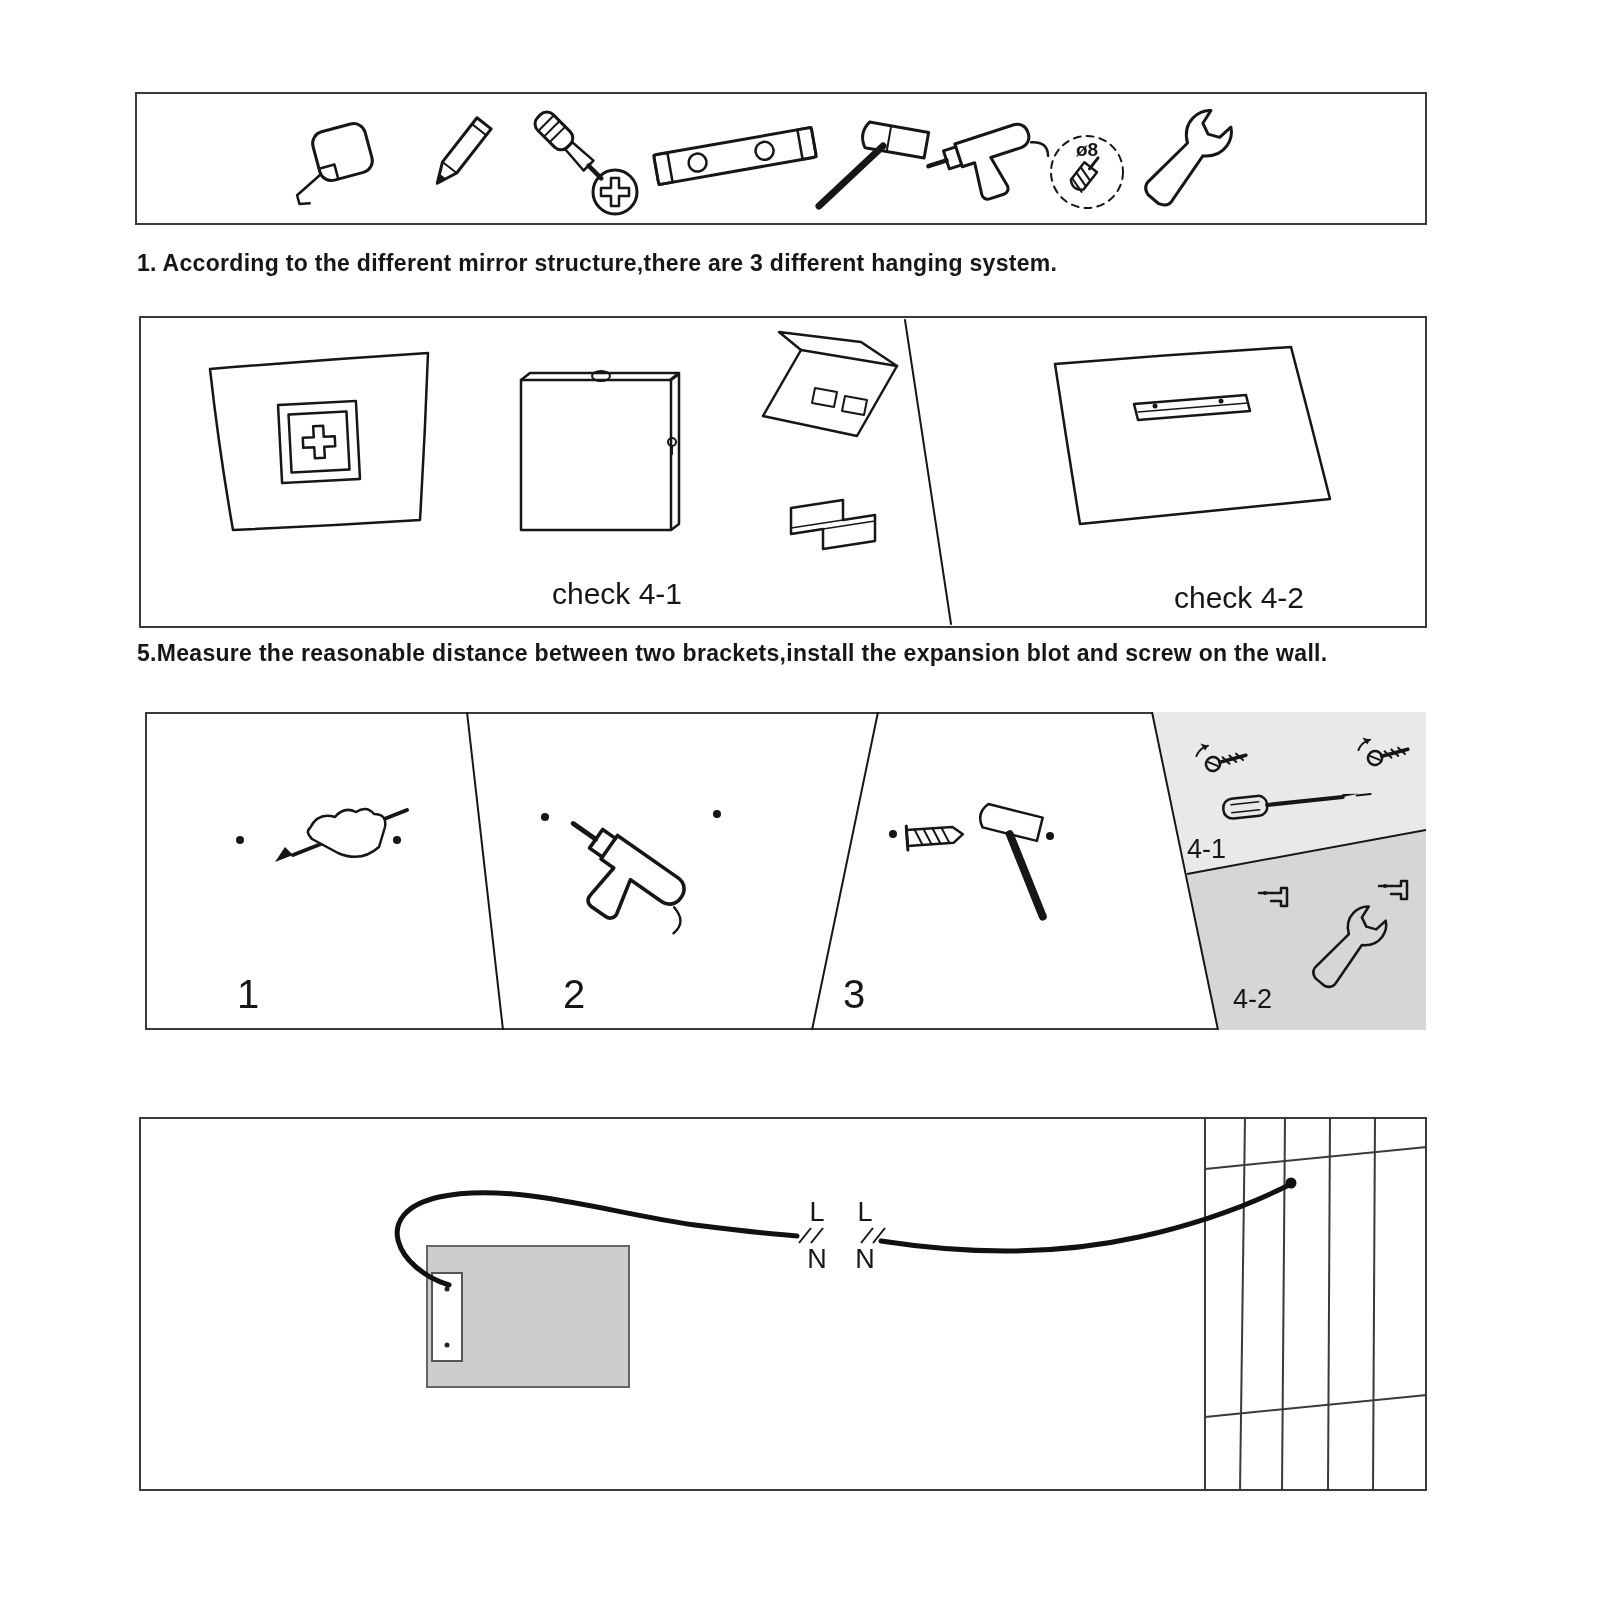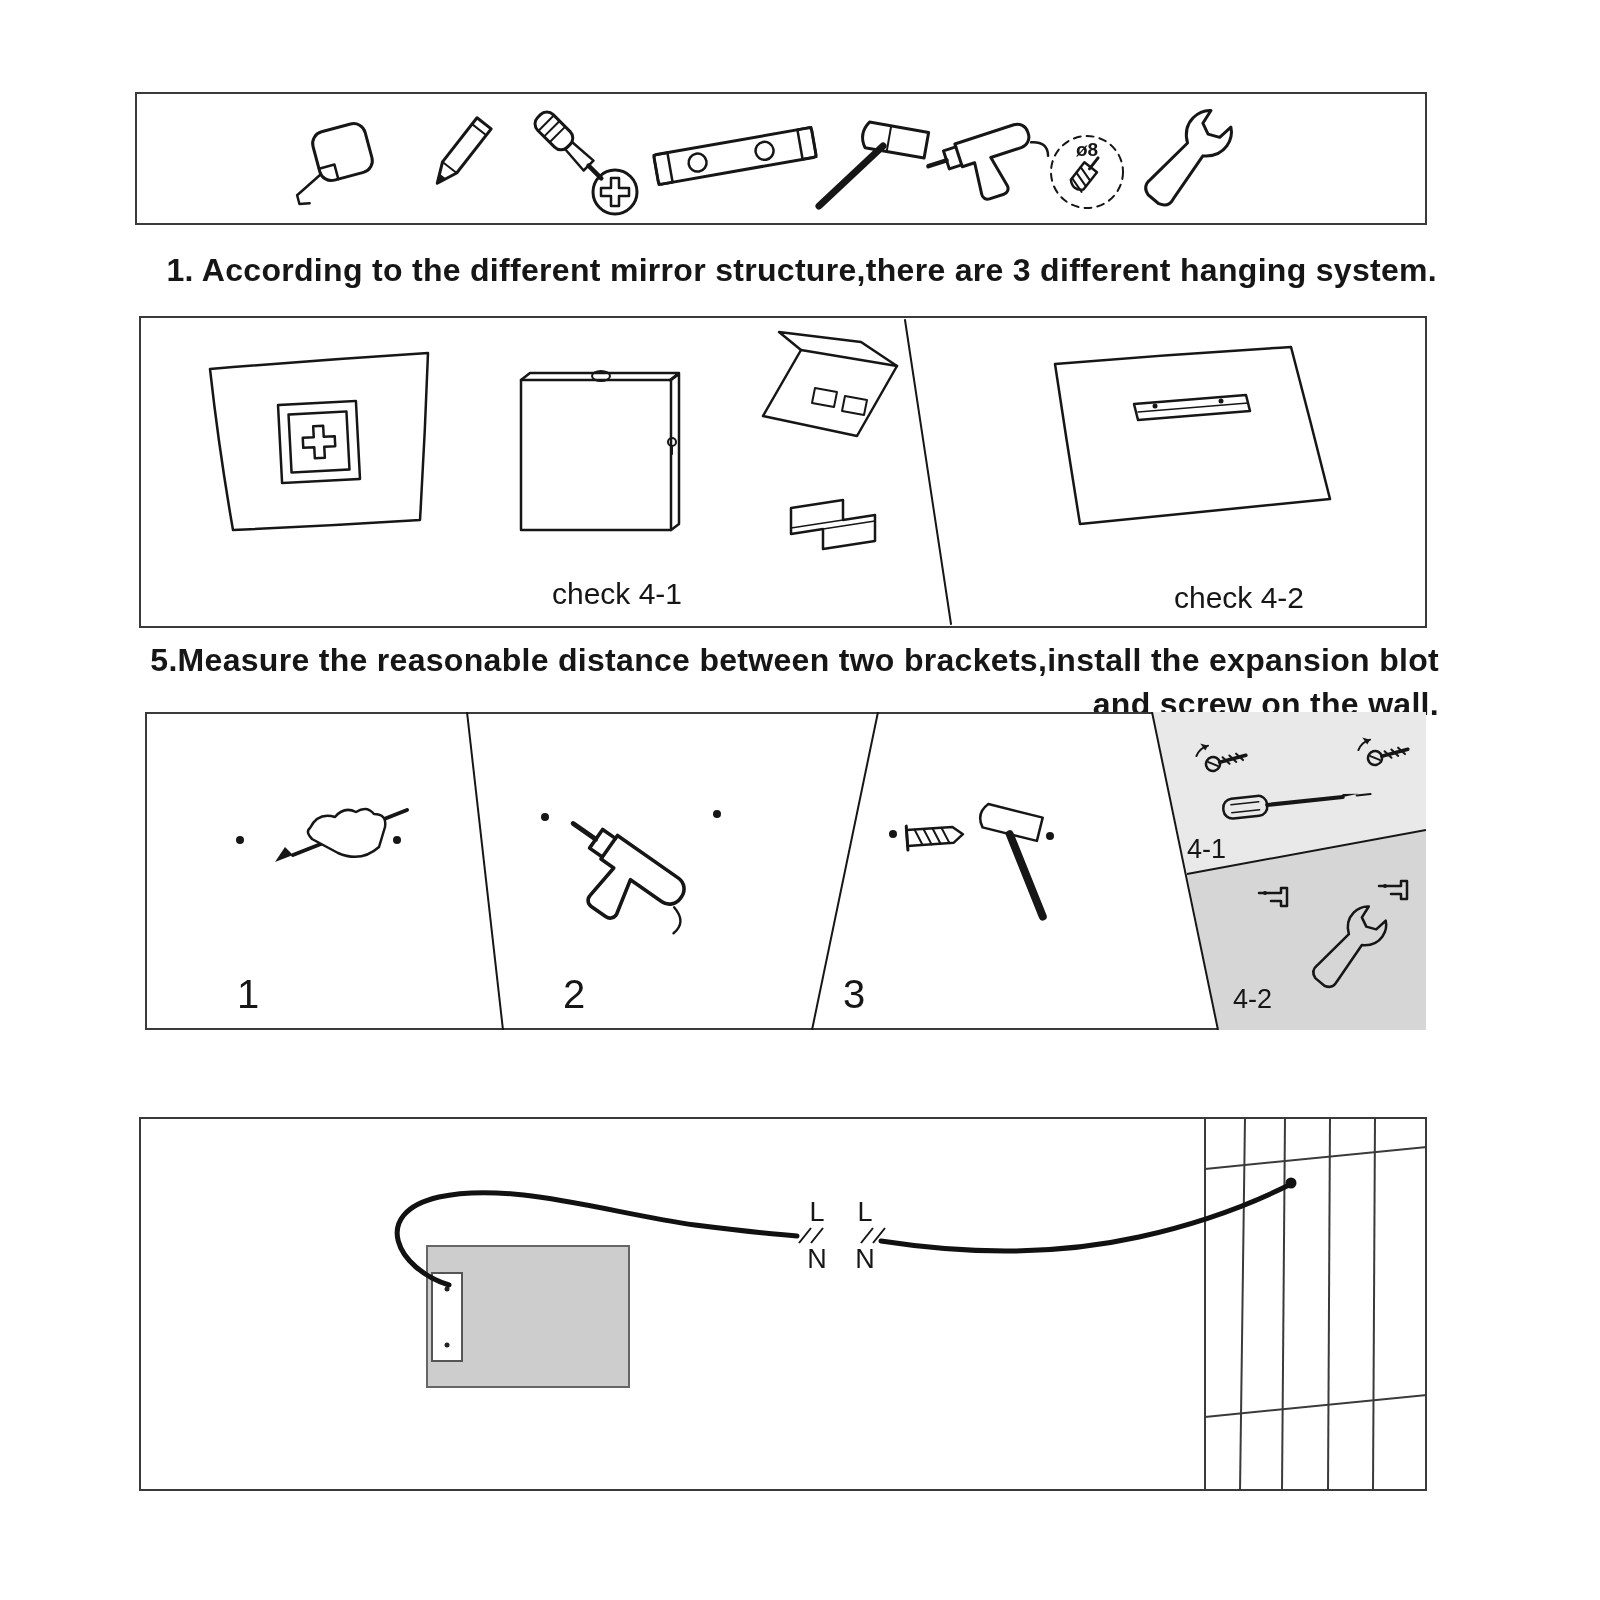--- a/index.html
+++ b/index.html
@@ -1,27 +1,27 @@
 <!DOCTYPE html>
 <html><head>
 <meta charset="utf-8">
 <style>
   * { margin:0; padding:0; box-sizing:border-box; }
   html,body { background:#ffffff; }
   body {
     width:1600px; height:1600px; position:relative;
     font-family:"Liberation Sans", sans-serif; color:#1a1a1a;
   }
-  .page { position:absolute; inset:0; background:#fff; overflow:hidden;text-align:right; }
+  .page { position:absolute; inset:0; background:#fff; overflow:hidden; }
   .panel-box {
     position:absolute; border:2px solid #3a3a3a; background:#fff;
   }
   .abs { position:absolute; }
   .step-text {
-    position:absolute; font-weight:bold; font-size:32px; line-height:1.38;
+    position:absolute; font-weight:bold; font-size:23px; line-height:1.38;
     letter-spacing:0.3px; color:#161616;
   }
   svg text { font-family:"Liberation Sans", sans-serif; }
 </style>
 </head>
 <body>
 
 <div class="page">
 
   <div class="panel-box" style="left:135px; top:92px; width:1292px; height:133px;"></div>

